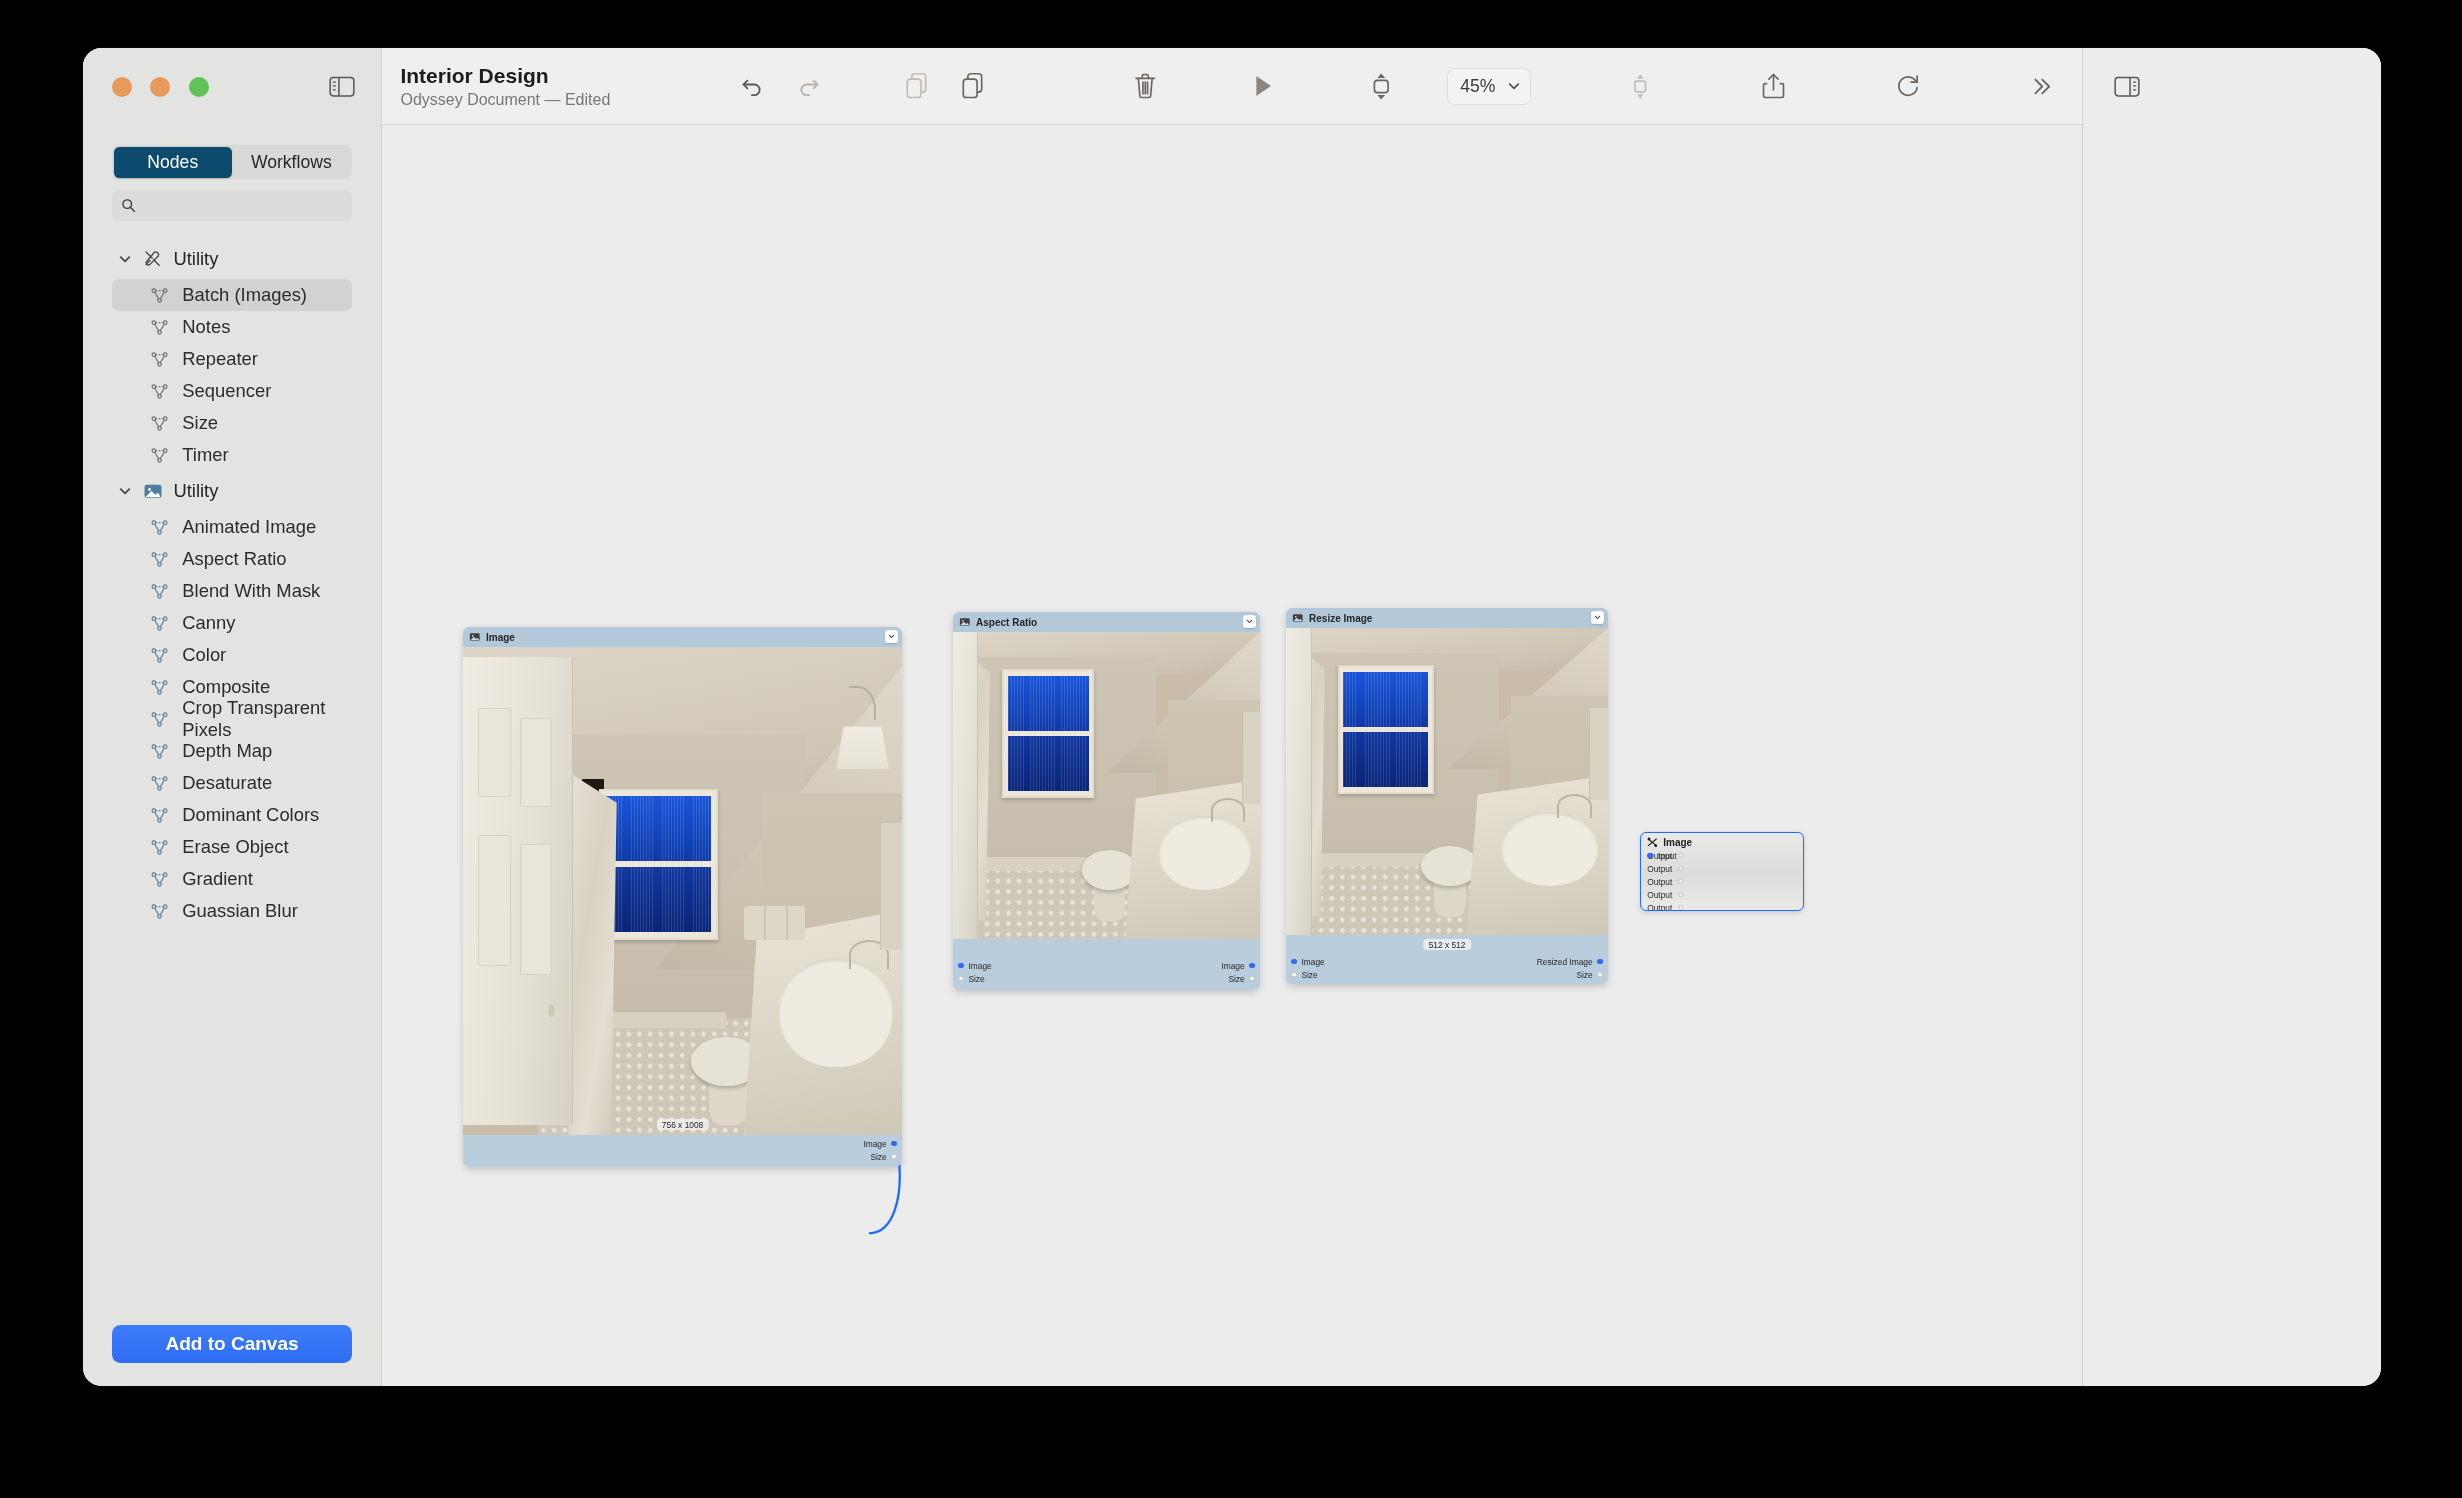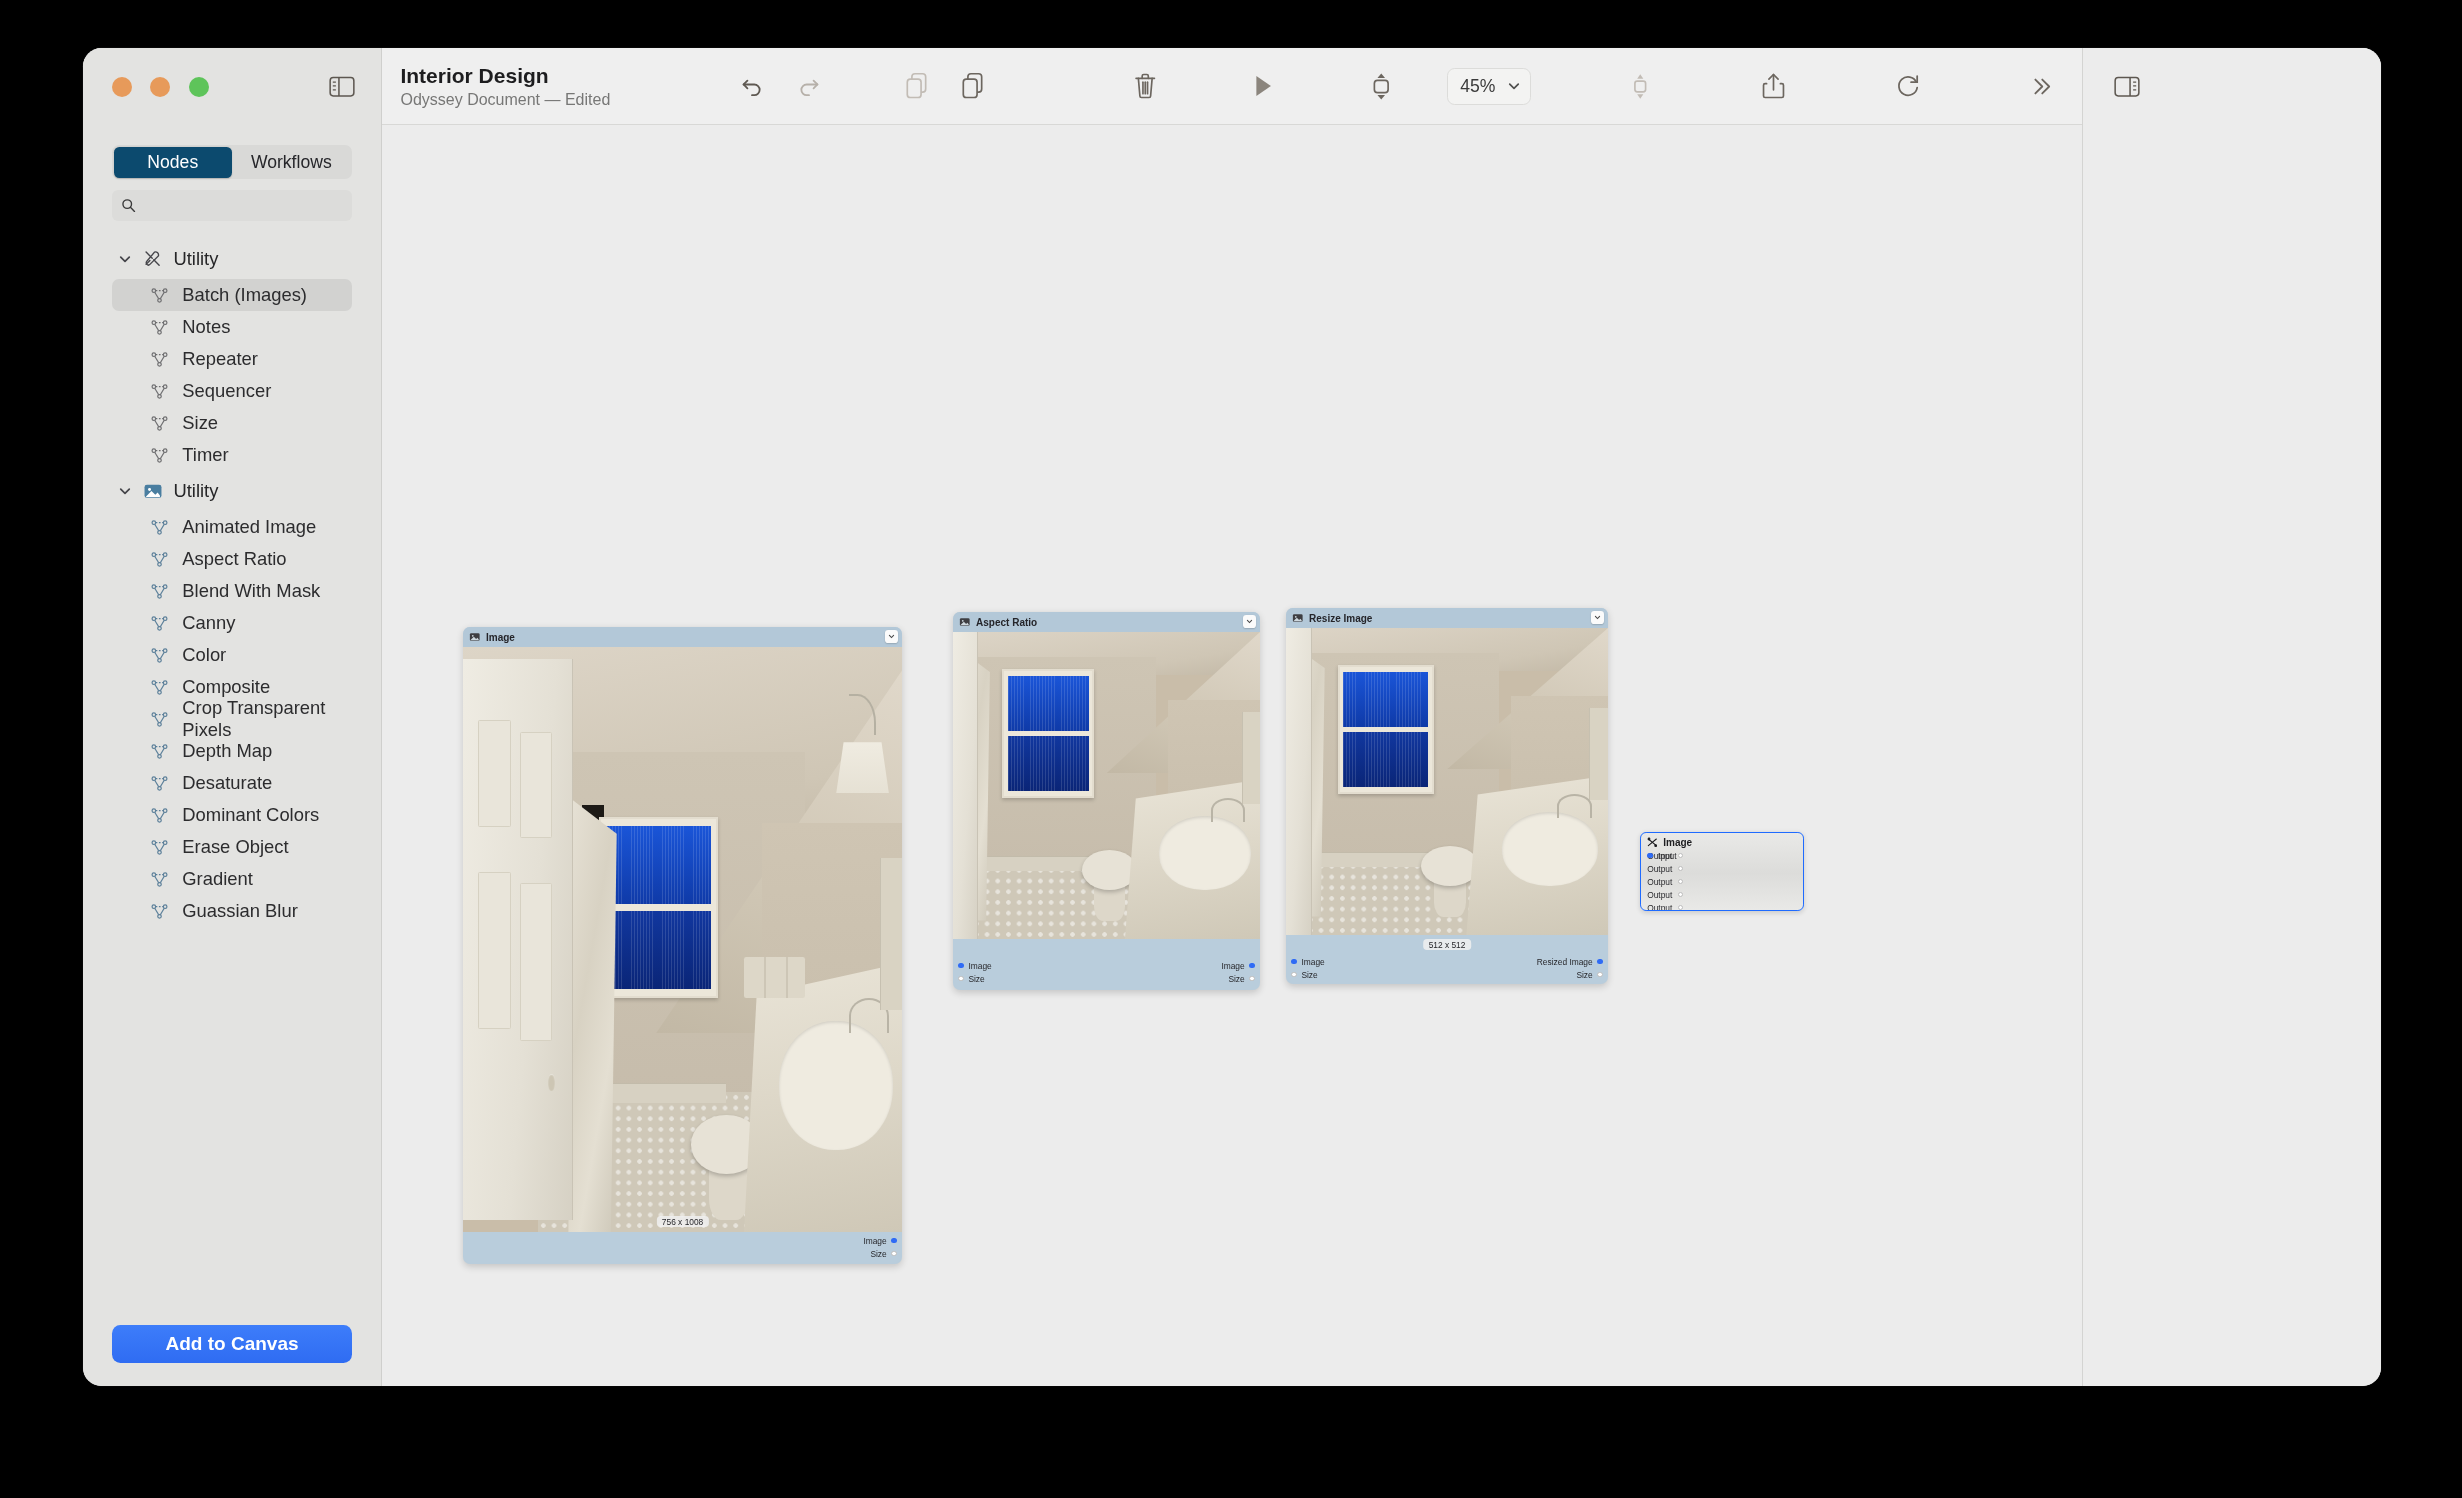--- a/index.html
+++ b/index.html
@@ -737,21 +737,21 @@
             <path d="M4 20 L11 13 L16 18 L19 15 L22 19 L22 21 L4 21 Z" fill="#ced8de"></path>
           </svg>
           <span>Image</span>
           <div class="dot-btn">
             <svg width="7" height="7" viewBox="0 0 10 10" fill="none" stroke="#4a4a4a" stroke-width="1.6" stroke-linecap="round">
                   <polyline points="2,3.5 5,6.5 8,3.5"></polyline>
                 </svg>
           </div>
         </div>
 
-        <div class="photo" style="height:585px;">
+        <div class="photo" style="height:488px;">
           <div class="ph-ceil"></div>
           <div class="ph-backwall"></div>
           <div class="ph-slant"></div>
           <div class="ph-rightwall"></div>
           <div class="ph-dark"></div>
           <div class="ph-window">
             <div class="ph-pane top">
                   <div class="ph-blinds"></div>
                 </div>
             <div class="ph-pane bot">

